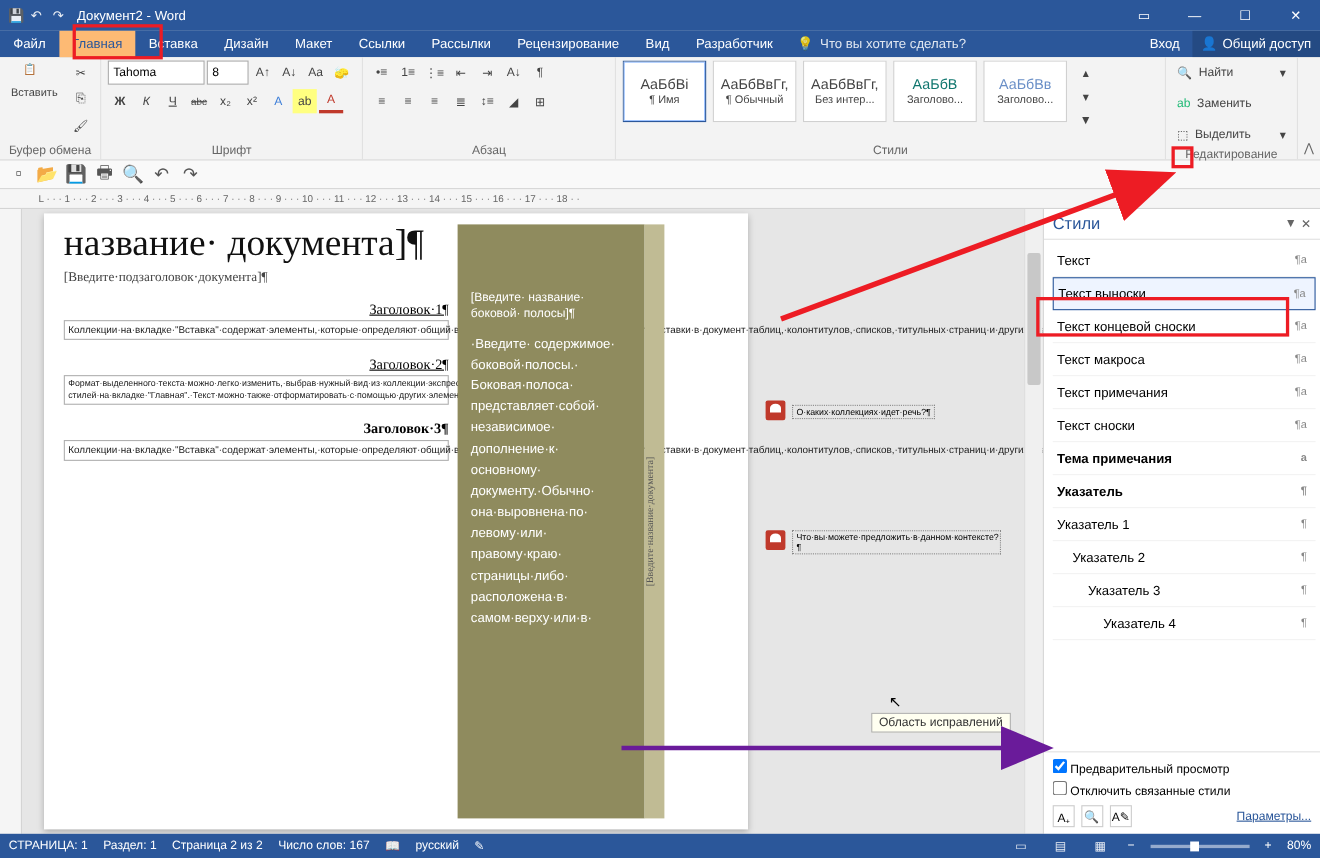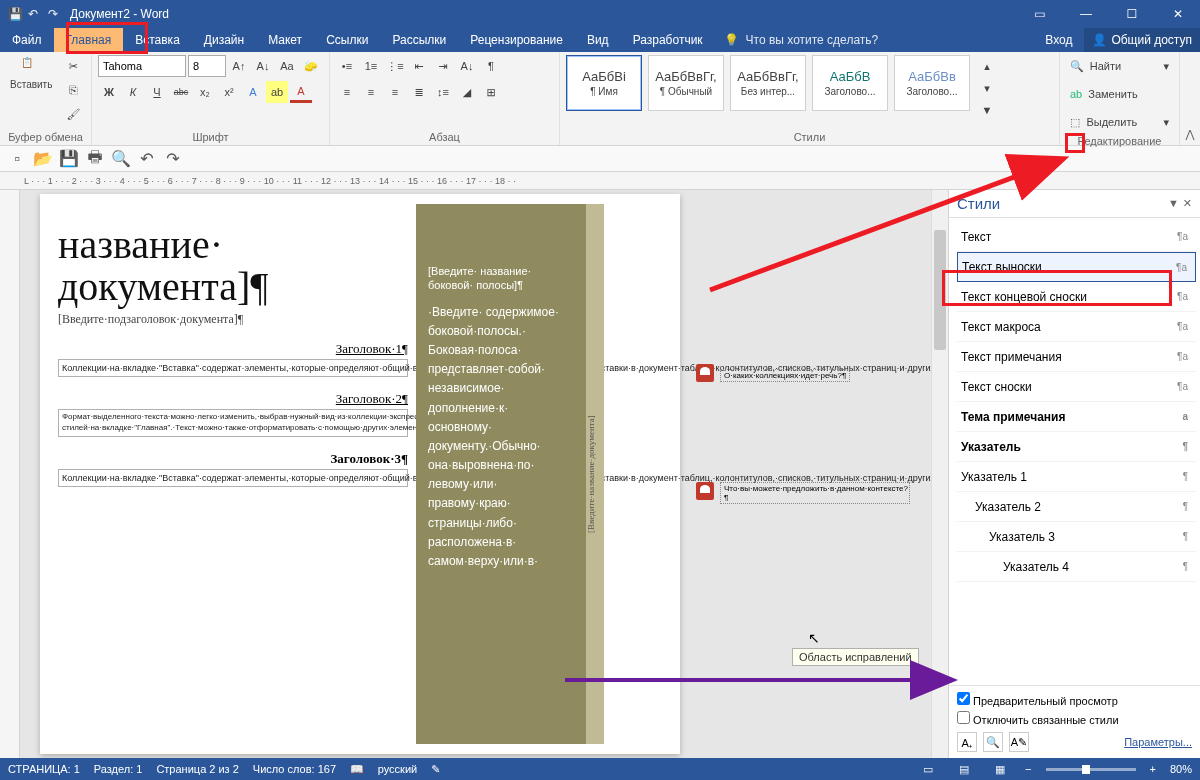--- a/index.html
+++ b/index.html
@@ -47,29 +47,29 @@
 .editbtn { display: flex; align-items: center; gap: 6px; height: 22px; padding: 0 4px; font-size: 11px; }
 
 
 .hl-dlg { position: absolute; left: 1065px; top: 133px; width: 20px; height: 20px; border: 3px solid #ed1c24; z-index: 50; pointer-events: none; }
 
 
 .qat2 { height: 26px; background: #f9f9f9; border-bottom: 1px solid #d4d4d4; display: flex; align-items: center; gap: 8px; padding: 0 8px; }
 .qat2 span { width: 18px; height: 18px; display: inline-flex; align-items: center; justify-content: center; color: #555; }
 
 
-.ruler { height: 18px; background: #f5f5f5; border-bottom: 1px solid #d4d4d4; font-size: 9px; color: #666; padding-left: 24px; display: flex; align-items: center; white-space: nowrap; overflow: hidden; }
+.ruler { height: 18px; background: #f5f5f5; border-bottom: 1px solid #d4d4d4; font-size: 9px; color: #666; padding-left: 35px; display: flex; align-items: center; white-space: nowrap; overflow: hidden; }
 
 
 .workspace { position: absolute; left: 0; top: 190px; right: 0; bottom: 22px; display: flex; background: #e6e6e6; }
 .vruler { width: 20px; background: #f5f5f5; border-right: 1px solid #d4d4d4; }
 .docarea { flex: 1; overflow: hidden; position: relative; background: #e6e6e6; }
 .page { position: absolute; left: 20px; top: 4px; width: 640px; height: 560px; background: #fff; box-shadow: 0 2px 6px rgba(0,0,0,.25); padding: 10px 10px 10px 18px; display: flex; gap: 0; }
 .maincol { width: 358px; padding-right: 8px; }
-.doctitle { font-family: Georgia, serif; font-size: 40px; line-height: 1.05; color: #111; margin-top: 20px; }
+.doctitle { font-family: Georgia, serif; font-size: 34px; line-height: 1.05; color: #111; }
 .docsub { font-family: Georgia, serif; font-size: 12px; color: #444; margin-top: 4px; }
 .h1 { font-family: Georgia, serif; font-size: 13px; text-decoration: underline; margin-top: 14px; text-align: right; }
 .bodytxt { font-size: 9px; line-height: 1.35; color: #222; margin-top: 2px; border: 1px solid #b0b0b0; padding: 2px 3px; }
 .sidebarcol { width: 170px; background: #8f8b5e; color: #fff; padding: 60px 12px 10px; font-family: Georgia, serif; font-size: 12px; line-height: 1.6; }
 .sidebarcol .sbtitle { font-size: 11px; line-height: 1.3; margin-bottom: 10px; }
 .vcaption { width: 18px; background: #c0bb94; writing-mode: vertical-rl; transform: rotate(180deg); font-size: 9px; color: #555; text-align: center; padding: 6px 0; font-family: Georgia, serif; }
 
 
 .comments { position: absolute; left: 676px; top: 4px; width: 225px; }
 .comment { margin-top: 0; margin-bottom: 100px; }

